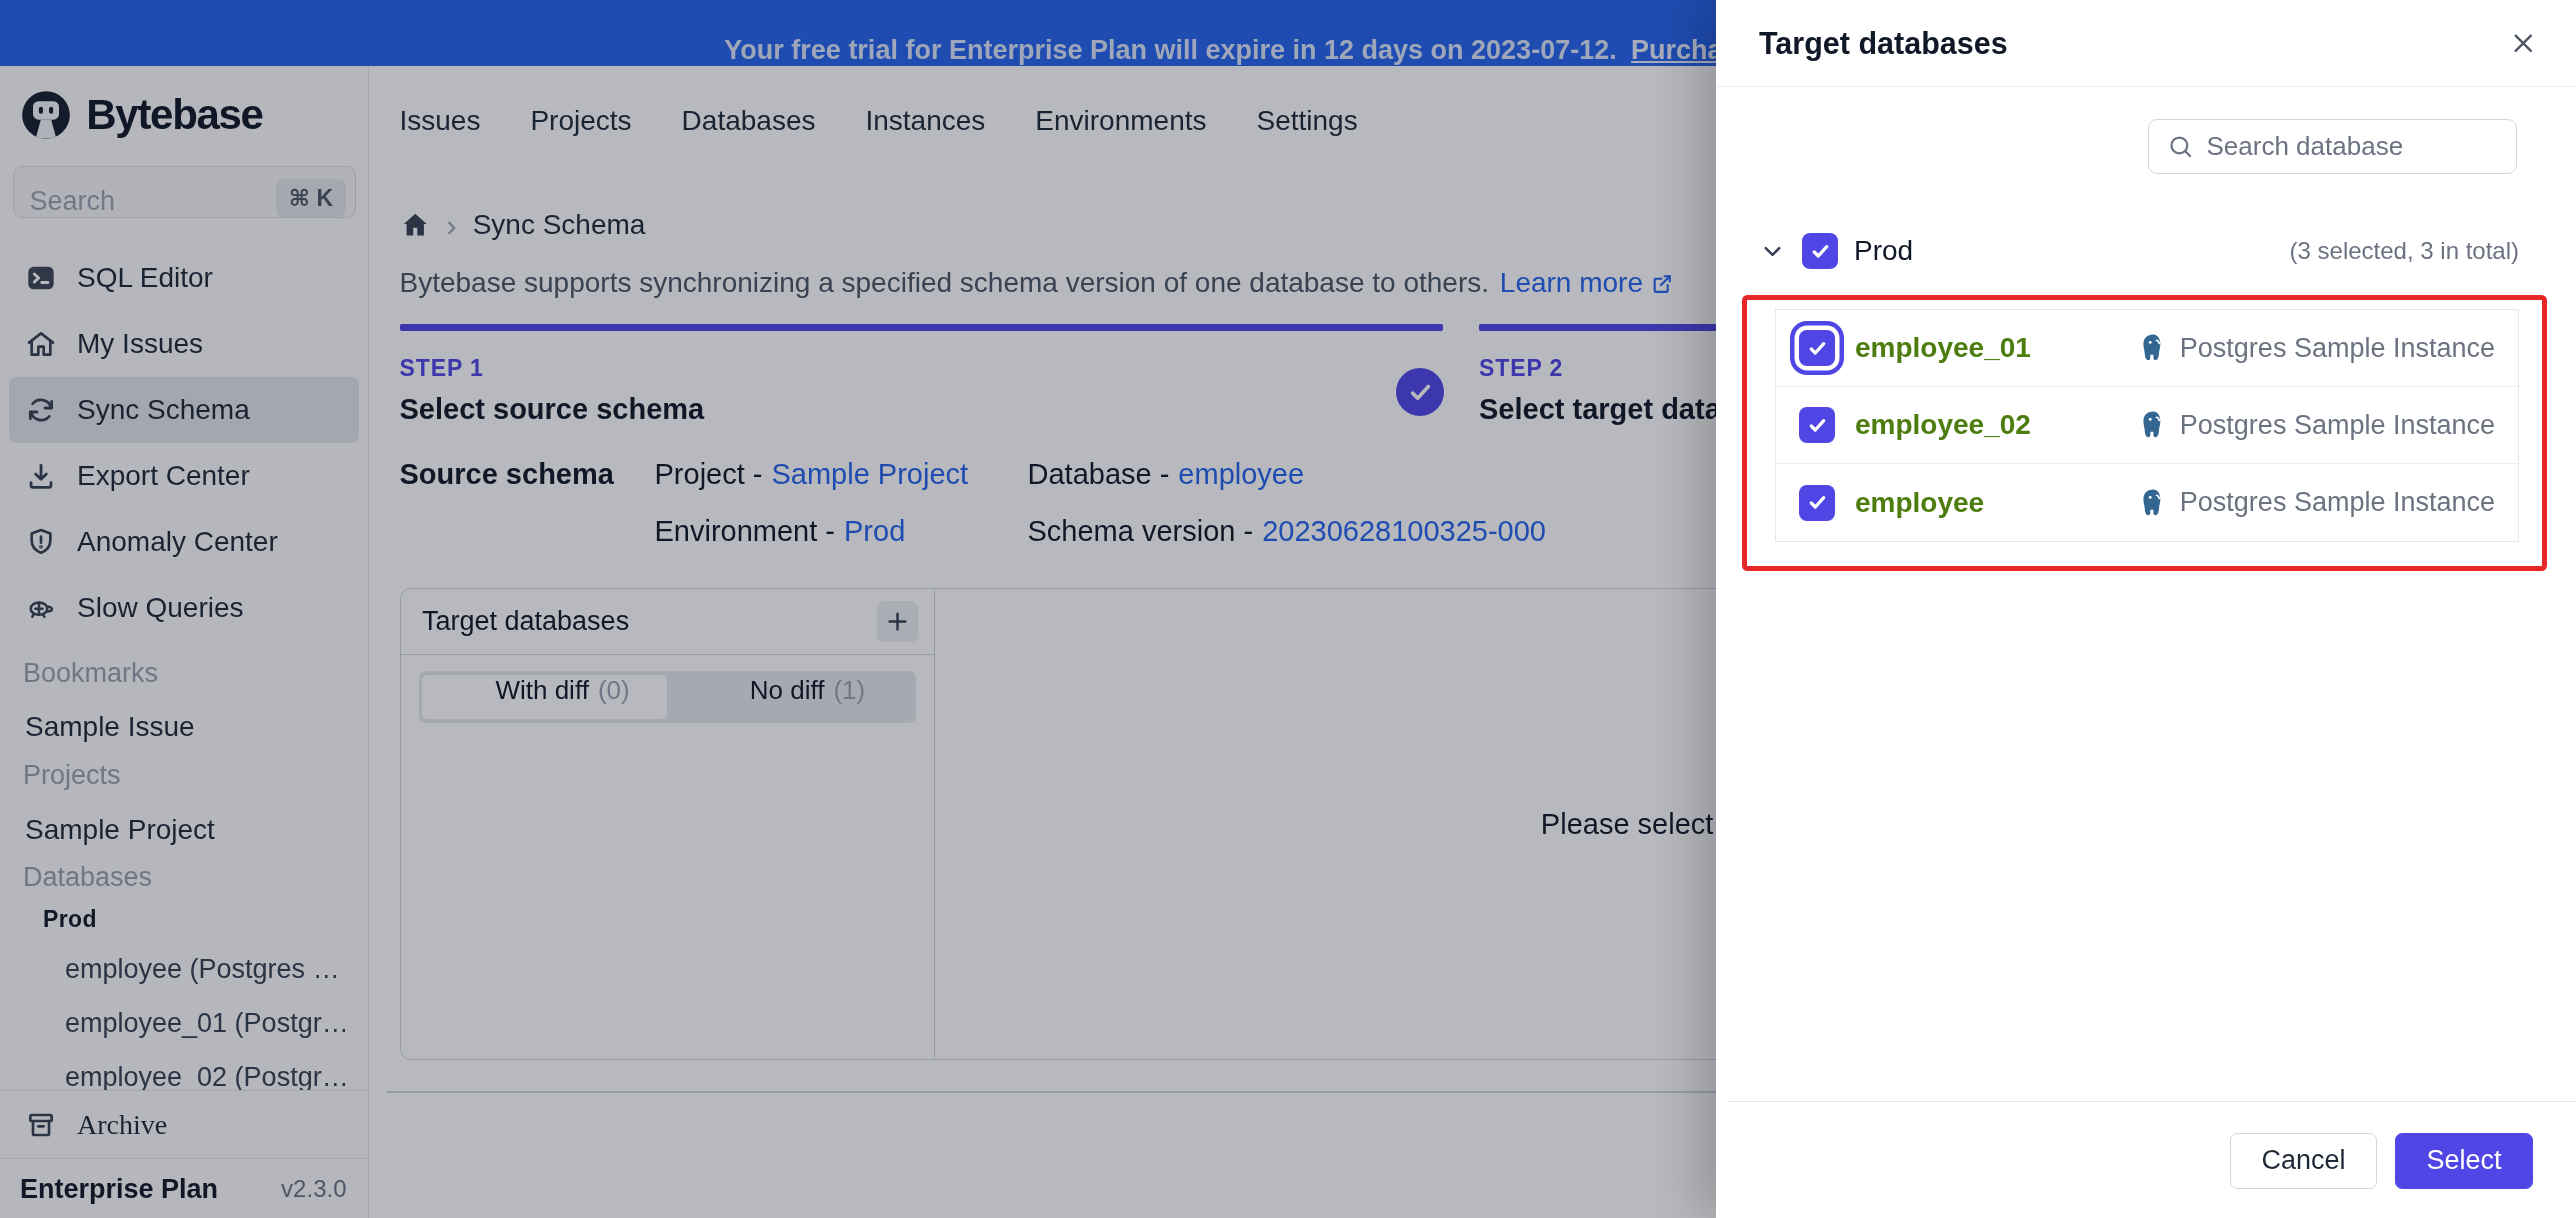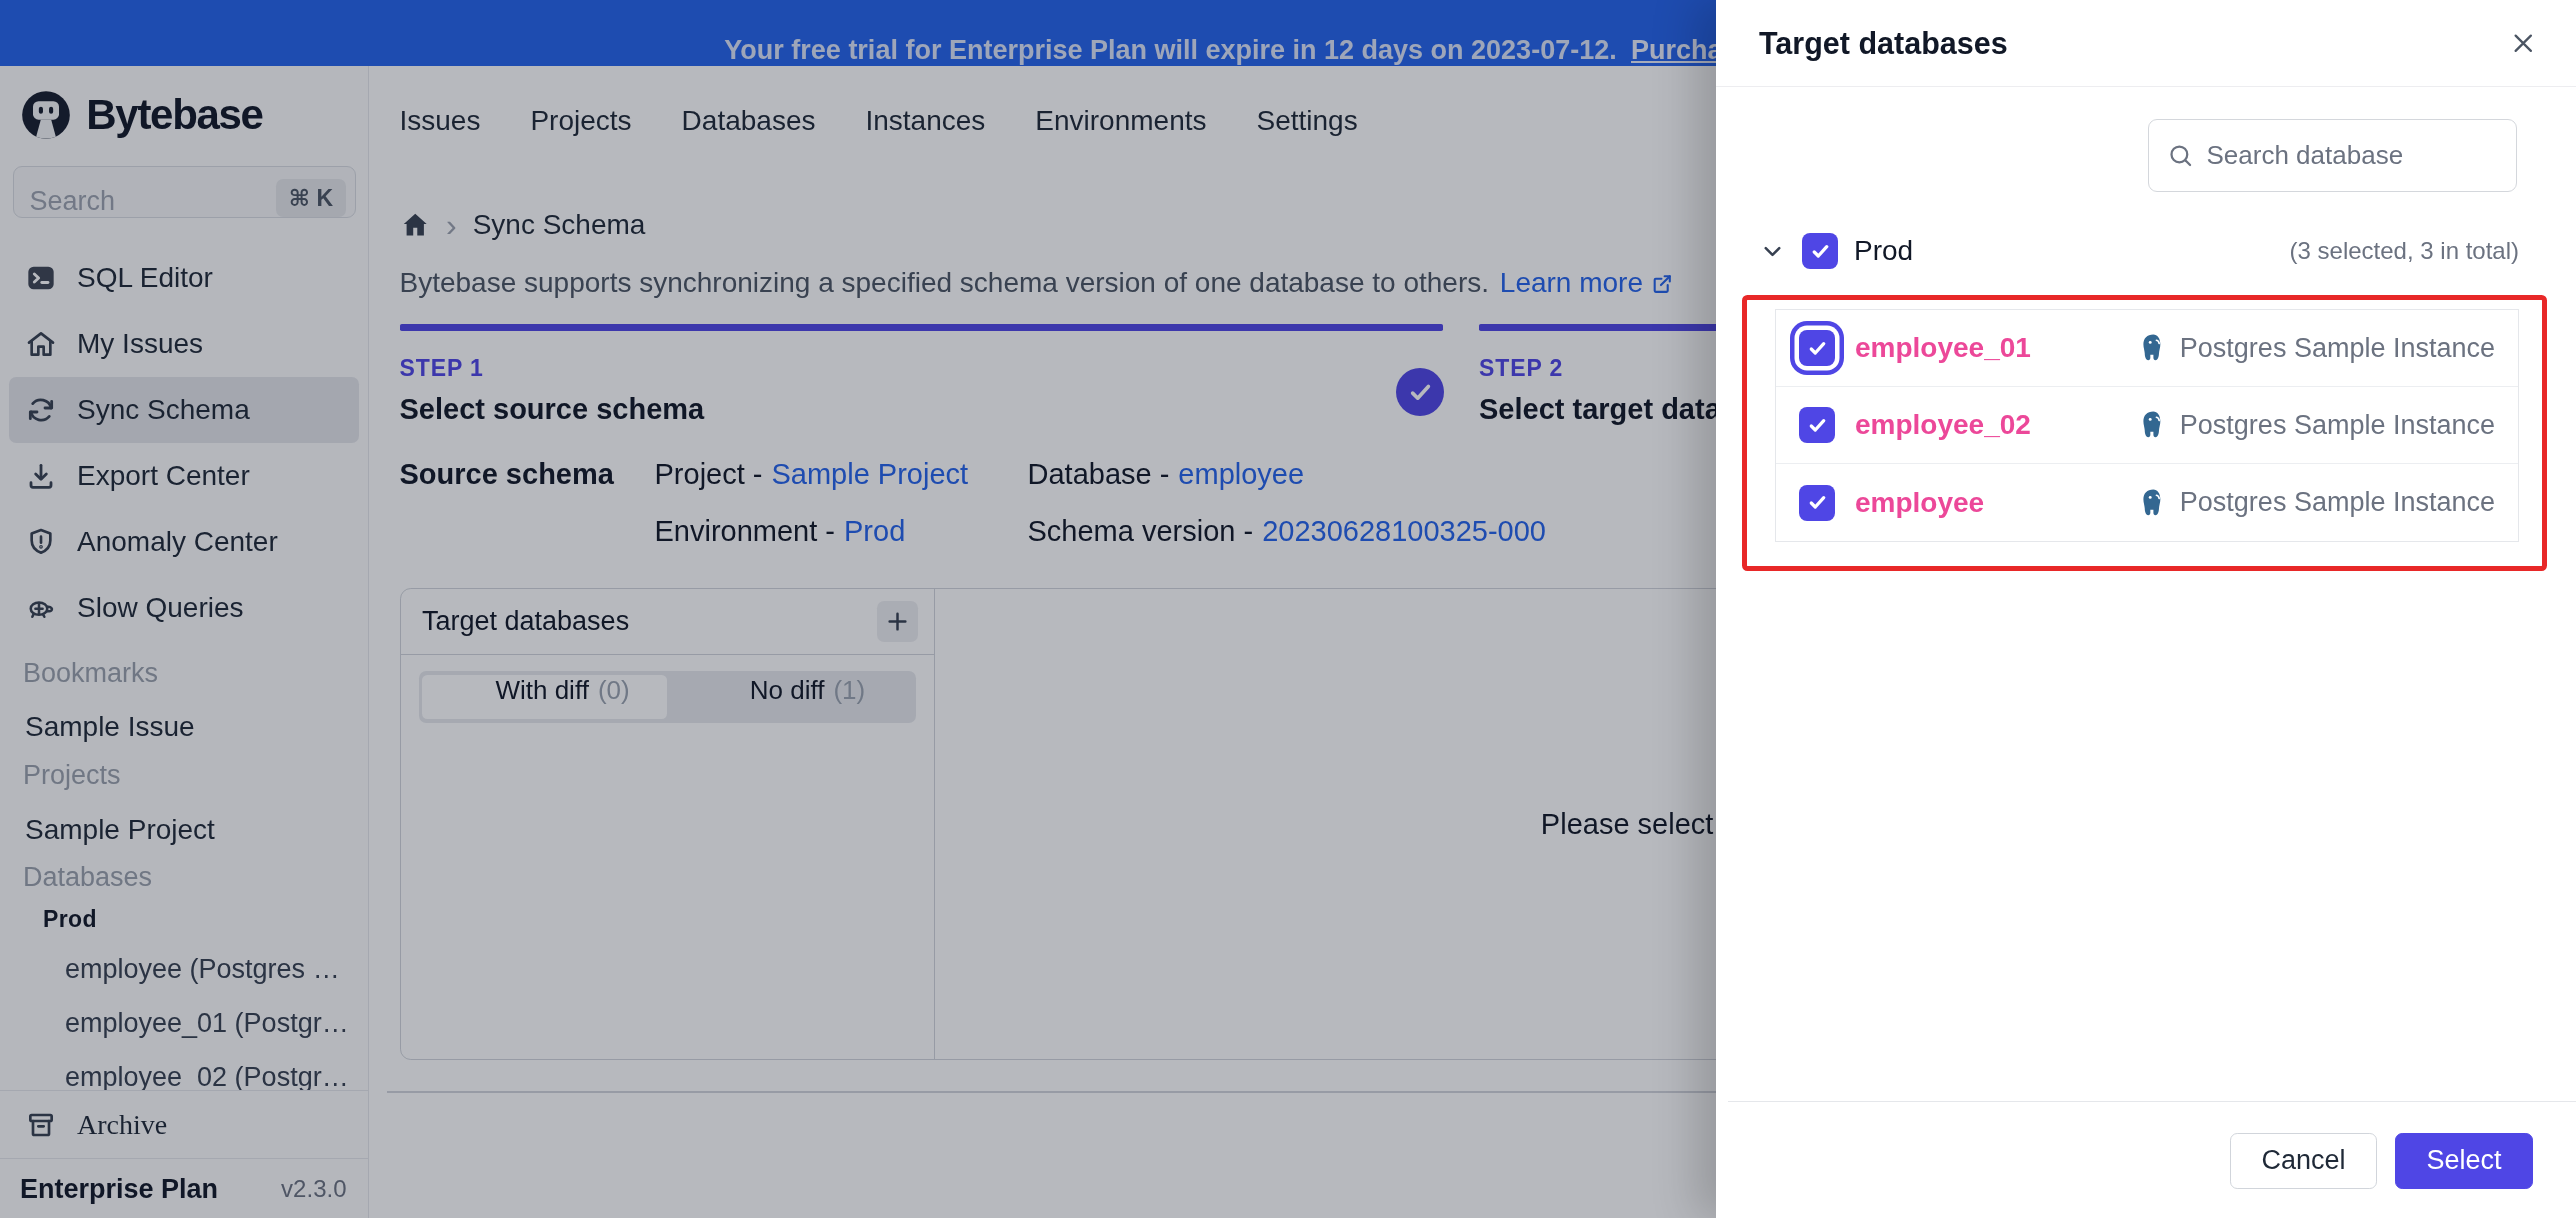--- a/index.html
+++ b/index.html
@@ -92,40 +92,40 @@
 
   
   .overlay { position:absolute; left:0; top:0; width:1716px; height:1219px;
              background:rgba(17,24,39,0.30); z-index:50; }
   .drawer { position:absolute; left:1716px; top:0; width:860px; height:1219px; background:#fff;
             z-index:60; box-shadow:-21.5px 0 43px rgba(0,0,0,0.18); }
   .d-head { height:87px; border-bottom:1.8px solid #ededf0; display:flex; align-items:center;
             padding:0 38px 0 43px; }
   .d-title { font-size:30.5px; font-weight:700; color:#111827; flex:1; }
   .d-close { color:#4b5563; cursor:pointer; }
-  .d-search { position:absolute; top:119px; right:59px; width:369px; height:73px;
+  .d-search { position:absolute; top:119px; right:59px; width:369px; height:55px;
               border:1.8px solid #d4d7dc; border-radius:9px; display:flex; align-items:center;
               gap:12.5px; padding:0 18px; color:#6b7280; }
   .d-search input { flex:1; border:none; outline:none; font-size:26px; color:#111827;
                     font-family:inherit; min-width:0; background:transparent; }
   .d-search input::placeholder { color:#6b7280; }
   .d-group { position:absolute; top:226px; left:43px; right:57px; height:50px; display:flex;
              align-items:center; gap:16px; }
   .chev { color:#374151; cursor:pointer; }
   .cbx { width:36px; height:36px; border-radius:8px; background:#4f46e5; display:flex;
          align-items:center; justify-content:center; flex:none; cursor:pointer; }
   .cbx.ring { box-shadow:0 0 0 4.5px #fff, 0 0 0 9px #4f46e5; }
   .g-name { font-size:28px; color:#111827; font-weight:500; }
   .g-summary { margin-left:auto; font-size:24px; color:#6b7280; }
   .d-list { position:absolute; top:309px; left:59px; right:57px; border:1.8px solid #e5e7eb;
             background:#fff; }
   .d-row { height:77px; display:flex; align-items:center; gap:20px; padding:0 23px;
            border-bottom:1.8px solid #eceef1; }
   .d-row:last-child { border-bottom:none; }
-  .r-name { font-size:28px; font-weight:600; color:#ec4899; }
+  .r-name { font-size:28px; font-weight:600; color:#4d7c0f; }
   .r-right { margin-left:auto; display:flex; align-items:center; gap:10.8px; }
   .r-instance { font-size:27px; color:#6b7280; }
   .pg-ic { width:32px; height:32px; }
   .annotation { position:absolute; left:26px; top:295px; width:805px; height:276px;
                 border:5.4px solid #e82828; border-radius:5.4px; z-index:70; pointer-events:none; }
   .d-foot { position:absolute; left:0; right:0; bottom:0; height:118px; border-top:1.8px solid #e5e7eb;
             display:flex; align-items:center; justify-content:flex-end; gap:18px; padding-right:43px;margin-left:12px; }
   .btn { height:56px; padding:0 30.5px; border-radius:7.2px; font-size:27px; display:flex;
          align-items:center; cursor:pointer; font-family:inherit; }
   .btn.cancel { background:#fff; border:1.8px solid #d1d5db; color:#1f2937; }

